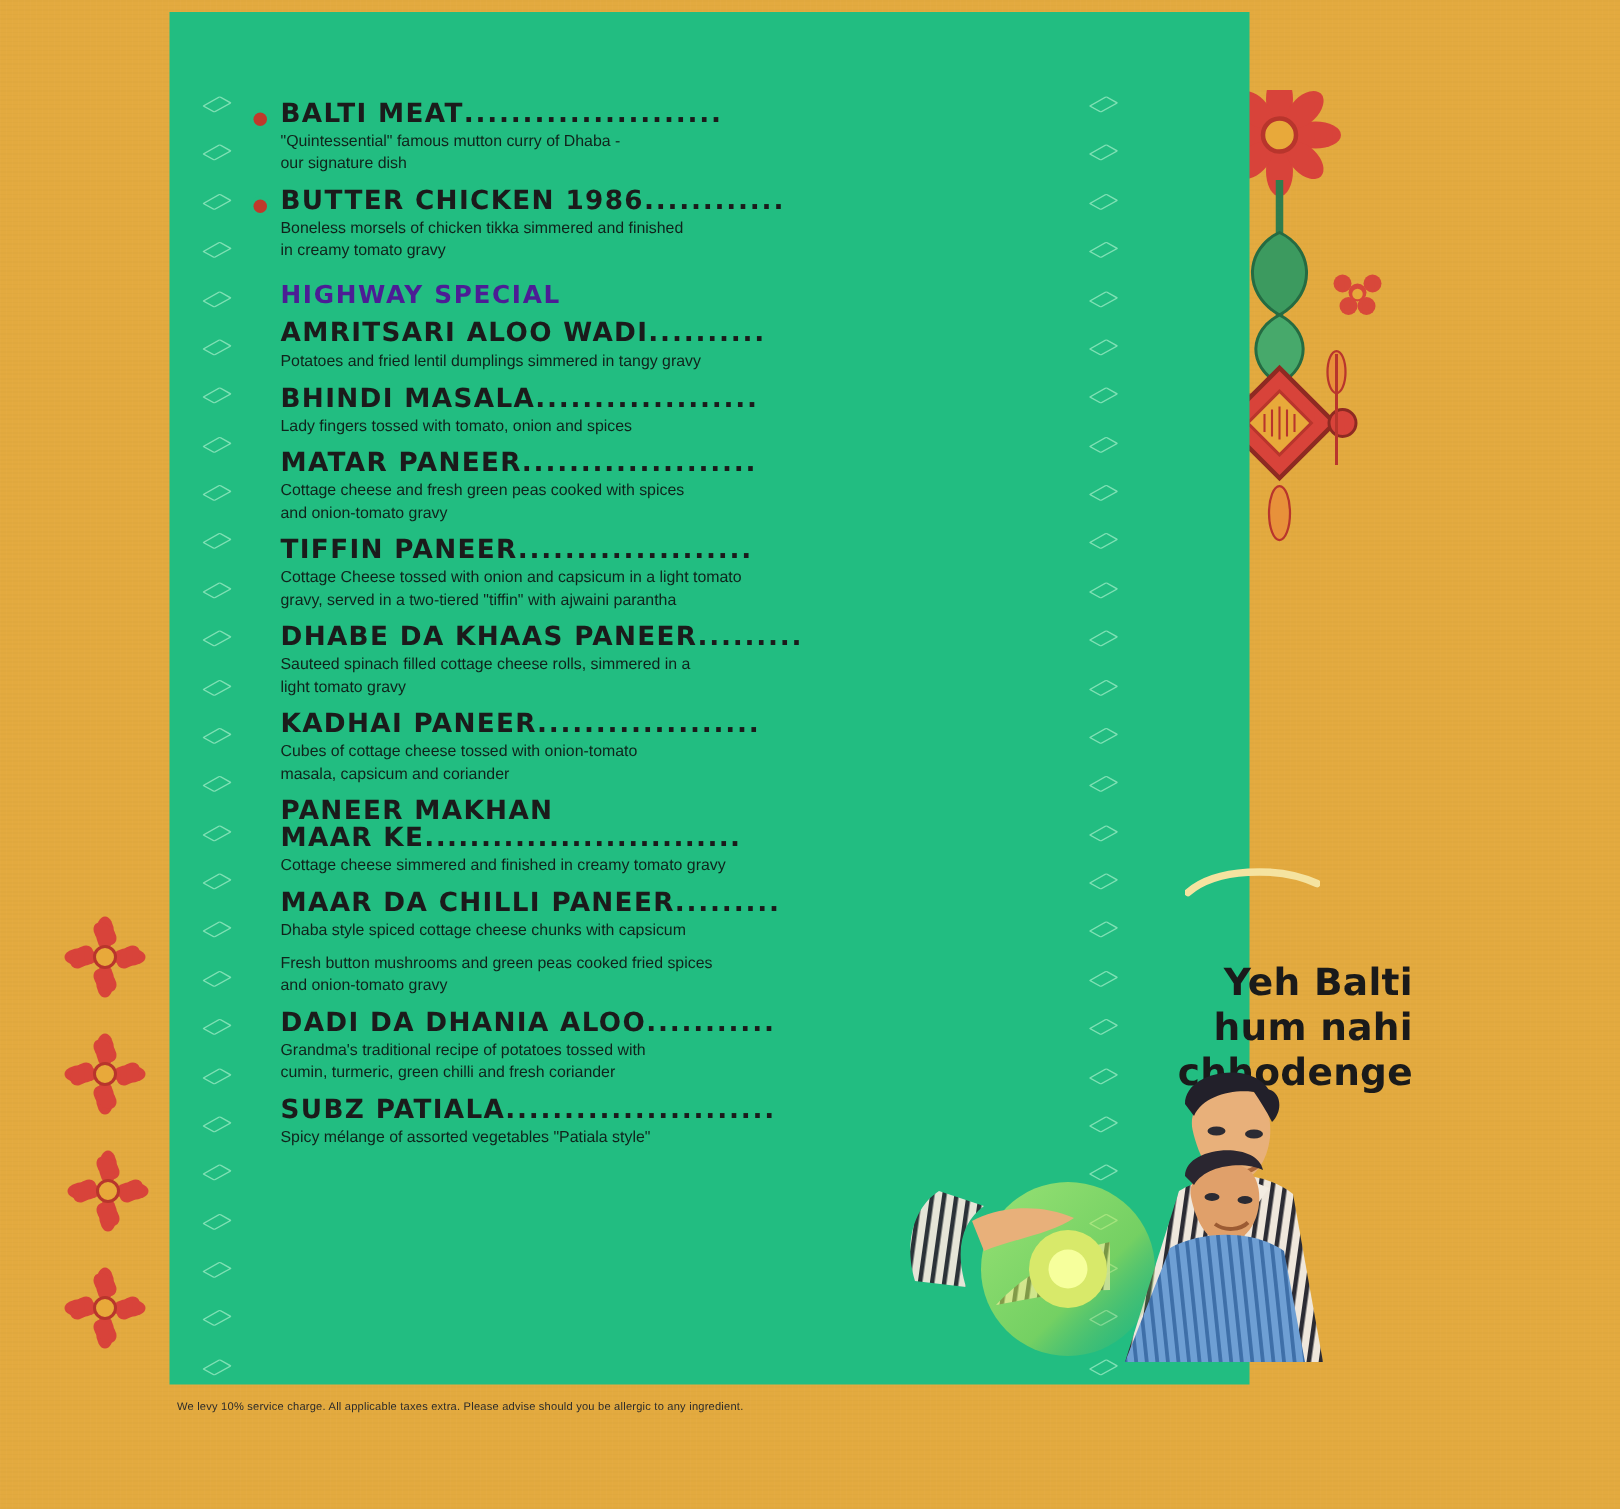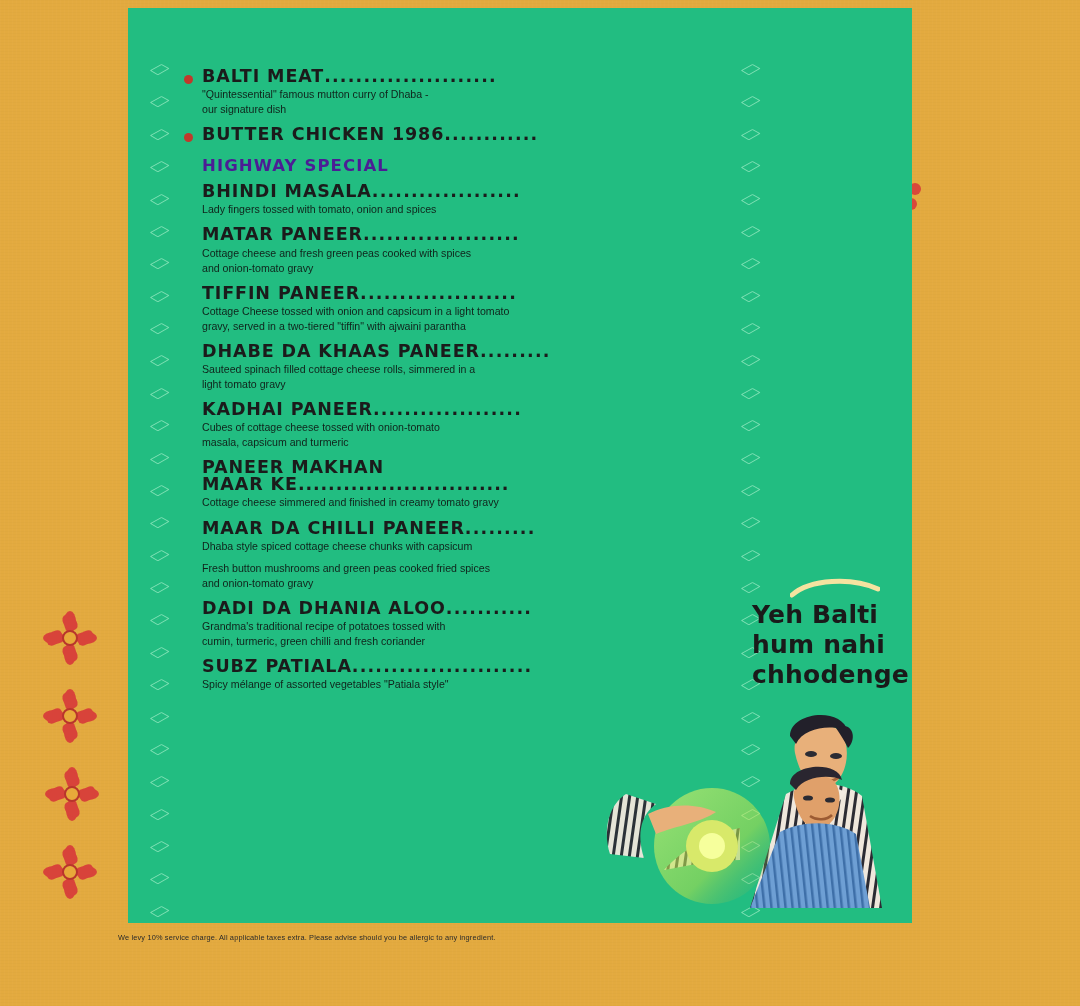--- a/index.html
+++ b/index.html
@@ -34,23 +34,23 @@
     inset: 0;
     opacity: .35;
     background-image:
       repeating-linear-gradient(0deg, rgba(0,0,0,.035) 0 1px, transparent 1px 3px),
       repeating-linear-gradient(90deg, rgba(255,255,255,.05) 0 1px, transparent 1px 4px);
   }
 
   
   #panel {
     position: absolute;
-    left: 128px;
+    left: 113px;
     top: 8px;
-    width: 784px;
+    width: 720px;
     height: 915px;
     background: #2bbd7e;
     background: #22bd81;
   }
   #panel-inner { position: absolute; inset: 0; }
 
   
   .diamond-col {
     position: absolute;
     top: 55px;
@@ -141,28 +141,29 @@
   }
 
   
   #flower-hanging { position: absolute; left: 775px; top: 60px; width: 180px; height: 420px; }
   #left-flowers { position: absolute; left: 40px; top: 610px; width: 70px; height: 300px; }
 
   
   #tagline {
     position: absolute;
     left: 752px;
-    top: 600px;
+    top: 640px;
     width: 190px;
     font-family: "DejaVu Sans", sans-serif;
     font-weight: bold;
     font-size: 25px;
     line-height: 1.2;
     color: #1a1a1a;
     letter-spacing: .2px;
+    text-align: right;
   }
   #swoosh {
     position: absolute;
     left: 790px;
     top: 575px;
     width: 90px;
     height: 26px;
   }
 
   
@@ -397,24 +398,32 @@
           <div class="title"><span>BALTI MEAT</span><span class="dots">......................</span></div>
           <div class="desc">
             <span>"Quintessential" famous mutton curry of Dhaba -</span><br>
             <span>our signature dish</span>
           </div>
         </div>
 
         <div class="item">
           <span class="bullet"></span>
           <div class="title"><span>BUTTER CHICKEN 1986</span><span class="dots">............</span></div>
+          <div class="desc">
+            <span>Boneless morsels of chicken tikka simmered and finished</span><br>
+            <span>in creamy tomato gravy</span>
+          </div>
         </div>
 
         <div class="section-head">HIGHWAY SPECIAL</div>
 
+        <div class="item">
+          <div class="title"><span>AMRITSARI ALOO WADI</span><span class="dots">..........</span></div>
+          <div class="desc"><span>Potatoes and fried lentil dumplings simmered in tangy gravy</span></div>
+        </div>
 
         <div class="item">
           <div class="title"><span>BHINDI MASALA</span><span class="dots">...................</span></div>
           <div class="desc"><span>Lady fingers tossed with tomato, onion and spices</span></div>
         </div>
 
         <div class="item">
           <div class="title"><span>MATAR PANEER</span><span class="dots">....................</span></div>
           <div class="desc">
             <span>Cottage cheese and fresh green peas cooked with spices</span><br>
@@ -435,21 +444,21 @@
           <div class="desc">
             <span>Sauteed spinach filled cottage cheese rolls, simmered in a</span><br>
             <span>light tomato gravy</span>
           </div>
         </div>
 
         <div class="item">
           <div class="title"><span>KADHAI PANEER</span><span class="dots">...................</span></div>
           <div class="desc">
             <span>Cubes of cottage cheese tossed with onion-tomato</span><br>
-            <span>masala, capsicum and turmeric</span>
+            <span>masala, capsicum and coriander</span>
           </div>
         </div>
 
         <div class="item">
           <div class="title"><span>PANEER MAKHAN</span></div>
           <div class="title2"><span>MAAR KE</span><span class="dots">............................</span></div>
           <div class="desc"><span>Cottage cheese simmered and finished in creamy tomato gravy</span></div>
         </div>
 
         <div class="item">

